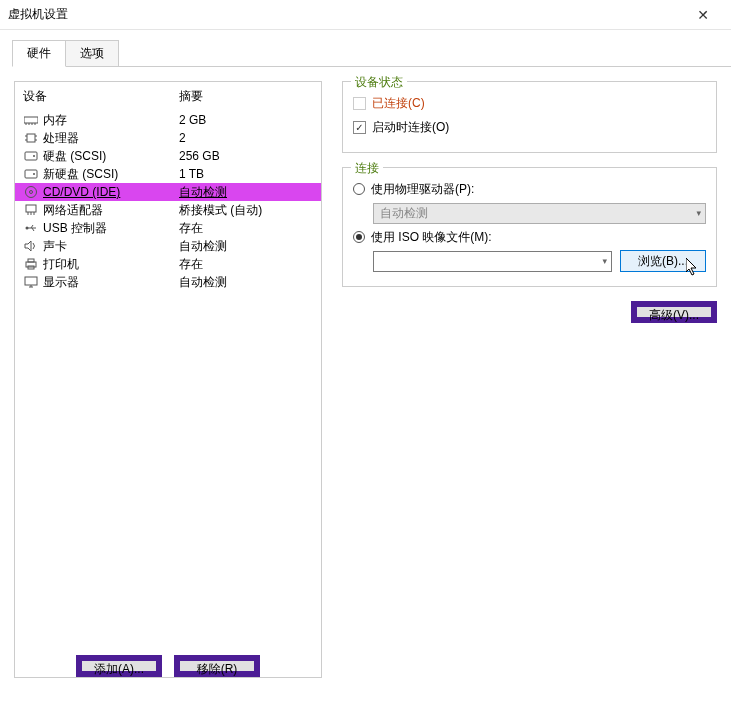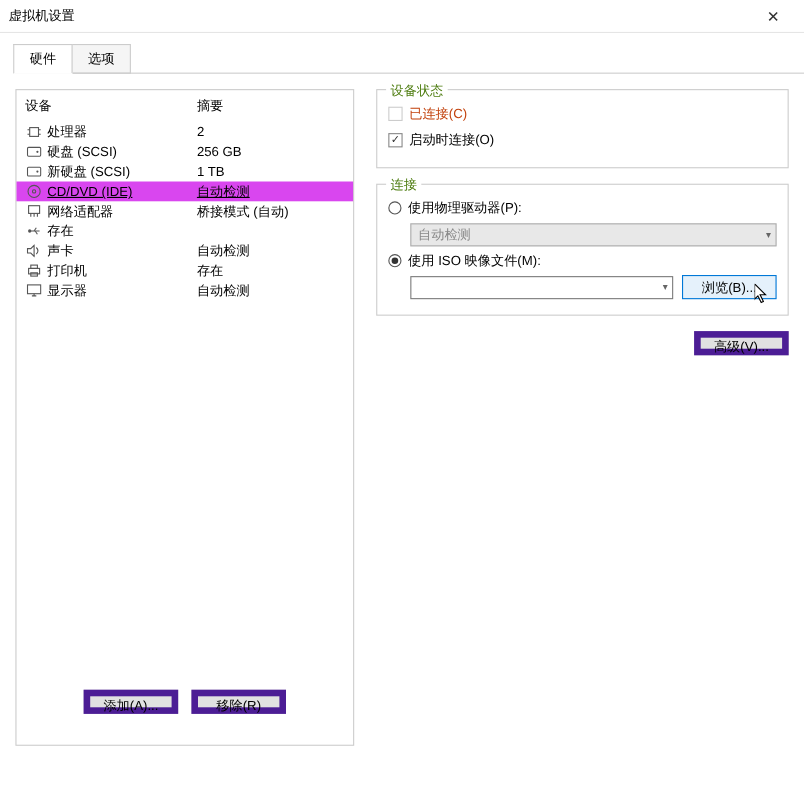--- a/index.html
+++ b/index.html
@@ -15,21 +15,21 @@
 .left { width: 308px; display: flex; flex-direction: column; }
 .device-list { border: 1px solid #ccc; flex: 1; position: relative; }
 .device-header { display: flex; padding: 6px 8px; }
 .col-dev { width: 156px; }
 .col-sum { flex: 1; }
 .device-row { display: flex; align-items: center; padding: 1px 8px; height: 18px; cursor: pointer; }
 .device-row.selected { background: #d946ef; text-decoration: underline; }
 .dev-icon { width: 16px; height: 14px; margin-right: 4px; color: #555; display:flex;align-items:center;justify-content:center; }
 .dev-name { width: 136px; }
 .dev-sum { flex: 1; }
-.left-buttons { display: flex; justify-content: center; gap: 12px; margin-top: 30px; position:absolute; bottom:28px; left:0; right:0;}
+.left-buttons { display: flex; justify-content: center; gap: 12px; margin-top: 30px; position:absolute; bottom:0; left:0; right:0;}
 .btn { min-width: 86px; height: 22px; border: 6px solid #4c1d95; background: #e1e1e1; cursor: pointer; padding: 0 12px; }
 .btn.highlight { border: 1px solid #0078d7; background: #e5f1fb; }
 .right { flex: 1; padding-left: 20px; }
 .groupbox { border: 1px solid #ccc; margin-bottom: 14px; padding: 8px 10px 12px 10px; position: relative; }
 .groupbox-title { position: absolute; top: -8px; left: 8px; background: #fff; padding: 0 4px; color: #4d7c0f; }
 .field-row { display: flex; align-items: center; height: 22px; gap: 6px; margin: 2px 0; }
 .checkbox { width: 13px; height: 13px; border: 1px solid #888; display: inline-flex; align-items:center; justify-content:center; font-size:10px; color:#333;}
 .checkbox.disabled { border-color: #ccc; color: #ccc; }
 .radio { width: 12px; height: 12px; border: 1px solid #555; border-radius: 50%; display:inline-flex; align-items:center; justify-content:center; }
 .radio .dot { width: 6px; height: 6px; background: #333; border-radius: 50%; }
@@ -59,20 +59,33 @@
 <div class="content">
   <div class="left">
     <div class="device-list">
       <div class="device-header">
         <div class="col-dev">设备</div>
         <div class="col-sum">摘要</div>
       </div>
 
       <div class="device-row">
         <span class="dev-icon">
+            <svg width="14" height="10">
+              <rect x="0" y="2" width="14" height="6" fill="none" stroke="#555"></rect>
+              <line x1="2" y1="8" x2="2" y2="10" stroke="#555"></line>
+              <line x1="5" y1="8" x2="5" y2="10" stroke="#555"></line>
+              <line x1="8" y1="8" x2="8" y2="10" stroke="#555"></line>
+              <line x1="11" y1="8" x2="11" y2="10" stroke="#555"></line>
+            </svg>
+          </span>
+        <span class="dev-name">内存</span>
+        <span class="dev-sum">2 GB</span>
+      </div>
+      <div class="device-row">
+        <span class="dev-icon">
             <svg width="14" height="14">
               <rect x="3" y="3" width="8" height="8" fill="none" stroke="#555"></rect>
               <line x1="1" y1="5" x2="3" y2="5" stroke="#555"></line>
               <line x1="1" y1="9" x2="3" y2="9" stroke="#555"></line>
               <line x1="11" y1="5" x2="13" y2="5" stroke="#555"></line>
               <line x1="11" y1="9" x2="13" y2="9" stroke="#555"></line>
             </svg>
           </span>
         <span class="dev-name">处理器</span>
         <span class="dev-sum">2</span>
@@ -121,20 +134,21 @@
       </div>
       <div class="device-row">
         <span class="dev-icon">
             <svg width="14" height="12">
               <circle cx="3" cy="6" r="1.5" fill="#555"></circle>
               <line x1="3" y1="6" x2="12" y2="6" stroke="#555"></line>
               <line x1="7" y1="6" x2="9" y2="3" stroke="#555"></line>
               <line x1="8" y1="6" x2="10" y2="9" stroke="#555"></line>
             </svg>
           </span>
+        <span class="dev-name">USB 控制器</span>
         <span class="dev-sum">存在</span>
       </div>
       <div class="device-row">
         <span class="dev-icon">
             <svg width="14" height="12">
               <polygon points="1,4 4,4 7,1 7,11 4,8 1,8" fill="none" stroke="#555"></polygon>
               <path d="M9,3 Q12,6 9,9" fill="none" stroke="#555"></path>
             </svg>
           </span>
         <span class="dev-name">声卡</span>

